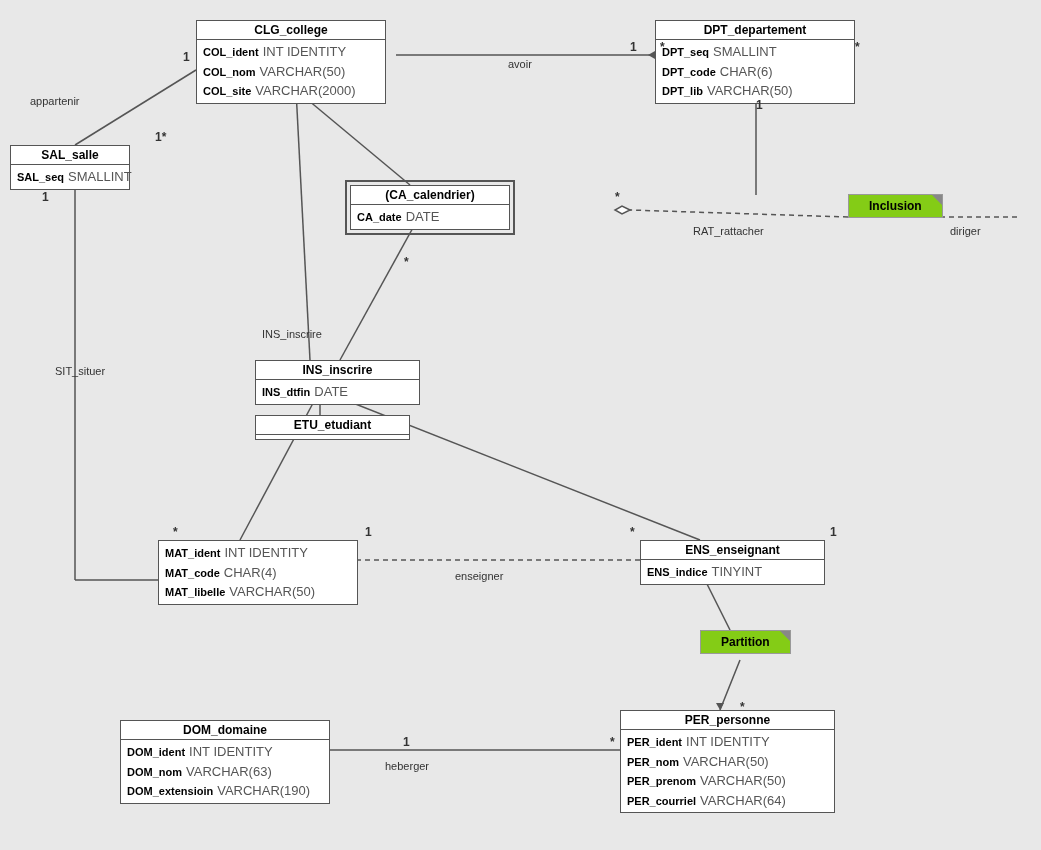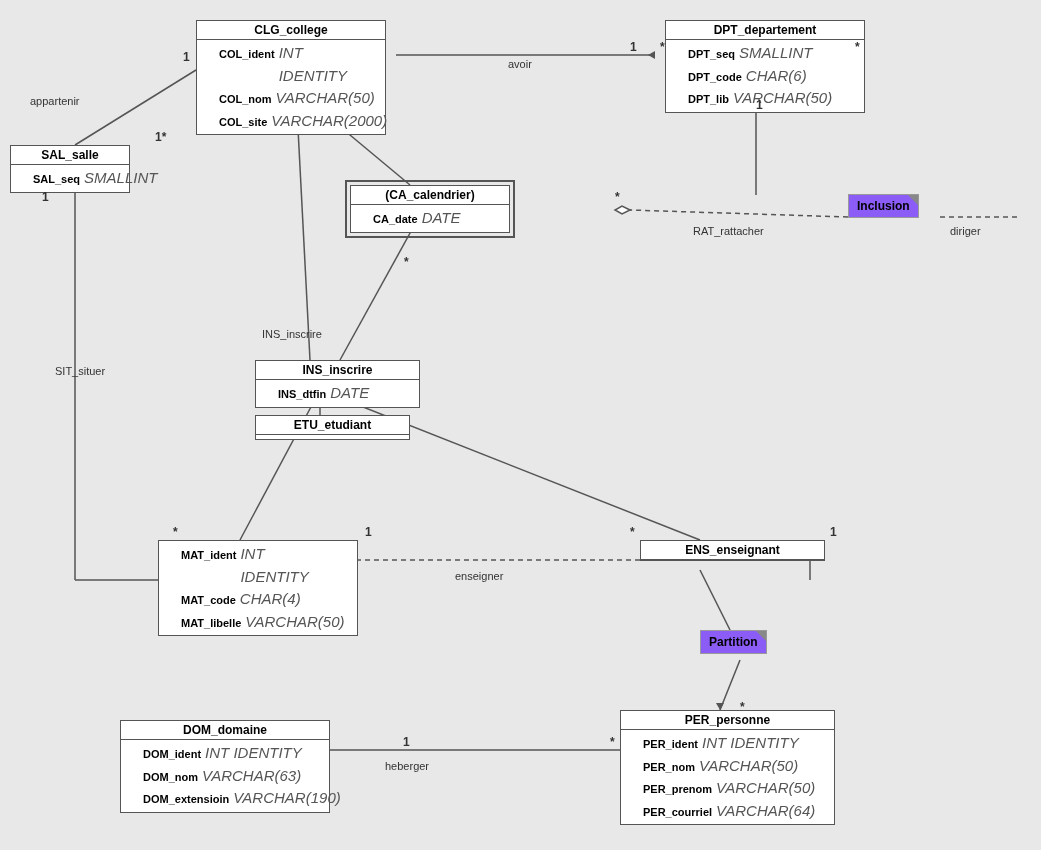--- a/index.html
+++ b/index.html
@@ -31,56 +31,55 @@
     }
     .entity-header {
       background: white;
       border-bottom: 1.5px solid #555;
       font-weight: bold;
       font-size: 12px;
       padding: 2px 6px;
       text-align: center;
     }
     .entity-body {
-      padding: 2px 22px;
+      padding: 2px 6px;
     }
     .attr-row {
       display: flex;
       align-items: baseline;
       gap: 4px;
       line-height: 1.5;
     }
     .attr-name {
       font-weight: bold;
       font-size: 11px;
     }
     .attr-type {
-      font-size: 15px;
+      font-size: 13px;
       color: #555;
-      font-style: italic;
       text-transform: uppercase;
     }
     .relation-label {
       position: absolute;
       font-size: 11px;
       color: #333;
     }
     .mult-label {
       position: absolute;
       font-size: 12px;
       font-weight: bold;
       color: #333;
     }
     .note-box {
       position: absolute;
-      background: #8b5cf6;
+      background: #84cc16;
       border: 1.5px solid #999;
       font-size: 12px;
       font-weight: bold;
-      padding: 4px 8px;
+      padding: 4px 20px;
       
     }
     .note-box::after {
       content: '';
       position: absolute;
       top: 0; right: 0;
       width: 0; height: 0;
       border-style: solid;
       border-width: 0 10px 10px 0;
       border-color: transparent #888 transparent transparent;
@@ -147,21 +146,21 @@
         <span class="attr-name">COL_nom</span>
         <span class="attr-type">VARCHAR(50)</span>
       </div>
       <div class="attr-row">
         <span class="attr-name">COL_site</span>
         <span class="attr-type">VARCHAR(2000)</span>
       </div>
     </div>
   </div>
 
-  <div class="entity" style="left:655px; top:20px; width:200px;margin-left:10px;">
+  <div class="entity" style="left:655px; top:20px; width:200px;">
     <div class="entity-header">DPT_departement</div>
     <div class="entity-body">
       <div class="attr-row">
         <span class="attr-name">DPT_seq</span>
         <span class="attr-type">SMALLINT</span>
       </div>
       <div class="attr-row">
         <span class="attr-name">DPT_code</span>
         <span class="attr-type">CHAR(6)</span>
       </div>
@@ -219,20 +218,26 @@
       </div>
       <div class="attr-row">
         <span class="attr-name">MAT_libelle</span>
         <span class="attr-type">VARCHAR(50)</span>
       </div>
     </div>
   </div>
 
   <div class="entity" style="left:640px; top:540px; width:185px;">
     <div class="entity-header">ENS_enseignant</div>
+    <div class="entity-body">
+      <div class="attr-row">
+        <span class="attr-name">ENS_indice</span>
+        <span class="attr-type">TINYINT</span>
+      </div>
+    </div>
   </div>
 
   <div class="entity" style="left:120px; top:720px; width:210px;">
     <div class="entity-header">DOM_domaine</div>
     <div class="entity-body">
       <div class="attr-row">
         <span class="attr-name">DOM_ident</span>
         <span class="attr-type">INT IDENTITY</span>
       </div>
       <div class="attr-row">

